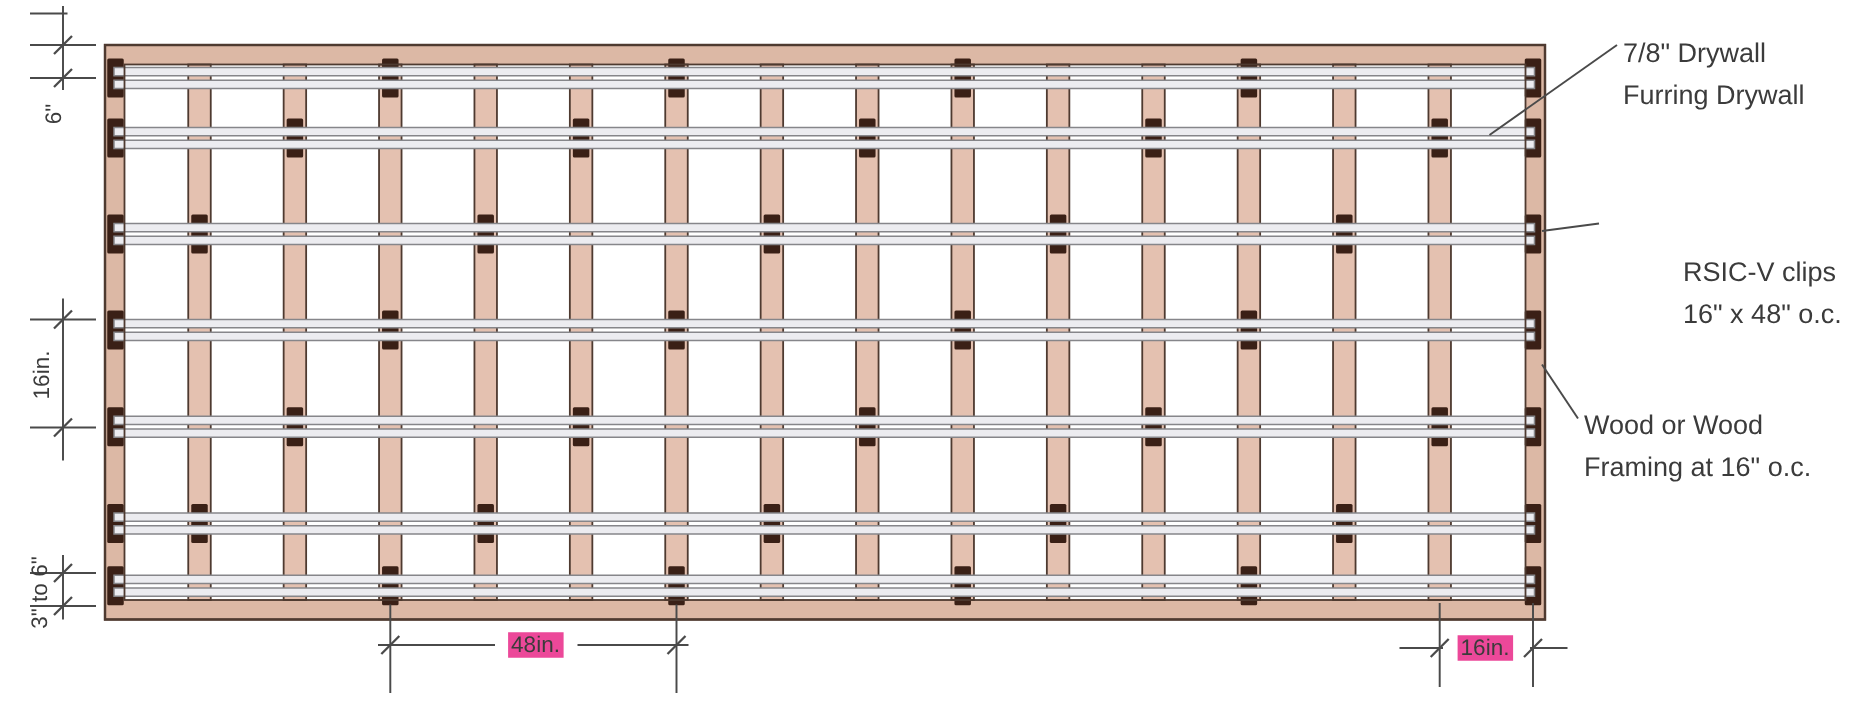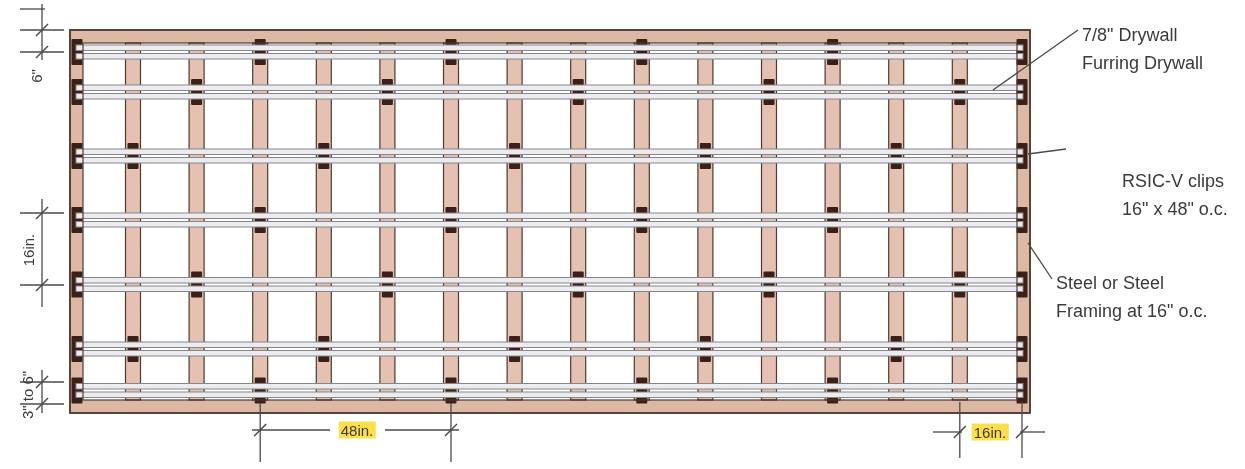--- a/index.html
+++ b/index.html
@@ -6,21 +6,21 @@
   .stage{
     position:relative;width:1245px;height:469px;background:#ffffff;overflow:hidden;
     font-family:"Liberation Sans","DejaVu Sans",sans-serif;
   }
   .stage svg{position:absolute;left:0;top:0;}
   .lbl{
     position:absolute;color:#3b3b3b;font-size:18px;line-height:28px;white-space:nowrap;
   }
   .dimlbl{
     position:absolute;color:#3b3b3b;font-size:15px;white-space:nowrap;
-    transform:translate(-50%,-50%);background:#fde047;padding:0 2px;
+    transform:translate(-50%,-50%);background:#ec4899;padding:0 2px;
   }
   .rot{transform:translate(-50%,-50%) rotate(-90deg);background:transparent;}
 </style>
 </head>
 <body>
 
 <div class="stage">
 
   <svg id="diagram-svg" width="1245" height="469" viewBox="0 0 1245 469">
       <rect x="70" y="30" width="960" height="383" fill="#dcb8a5" stroke="#4e3a30" stroke-width="1.5"></rect>
@@ -136,21 +136,21 @@
 
   <div class="lbl" style="left:1082px;top:21px;">
     <div>7/8" Drywall</div>
     <div>Furring Drywall</div>
   </div>
   <div class="lbl" style="left:1122px;top:139px;margin-top:28px;">
     <div>RSIC-V clips</div>
     <div>16" x 48" o.c.</div>
   </div>
   <div class="lbl" style="left:1056px;top:269px;">
-    <div>Steel or Steel</div>
+    <div>Wood or Wood</div>
     <div>Framing at 16" o.c.</div>
   </div>
 
   <div class="dimlbl rot" style="left:36px;top:76px;">6"</div>
   <div class="dimlbl rot" style="left:28px;top:250px;">16in.</div>
   <div class="dimlbl rot" style="left:27px;top:395px;">3" to 6"</div>
 
   <div class="dimlbl" style="left:357px;top:430px;">48in.</div>
   <div class="dimlbl" style="left:990px;top:432px;">16in.</div>
 </div>

